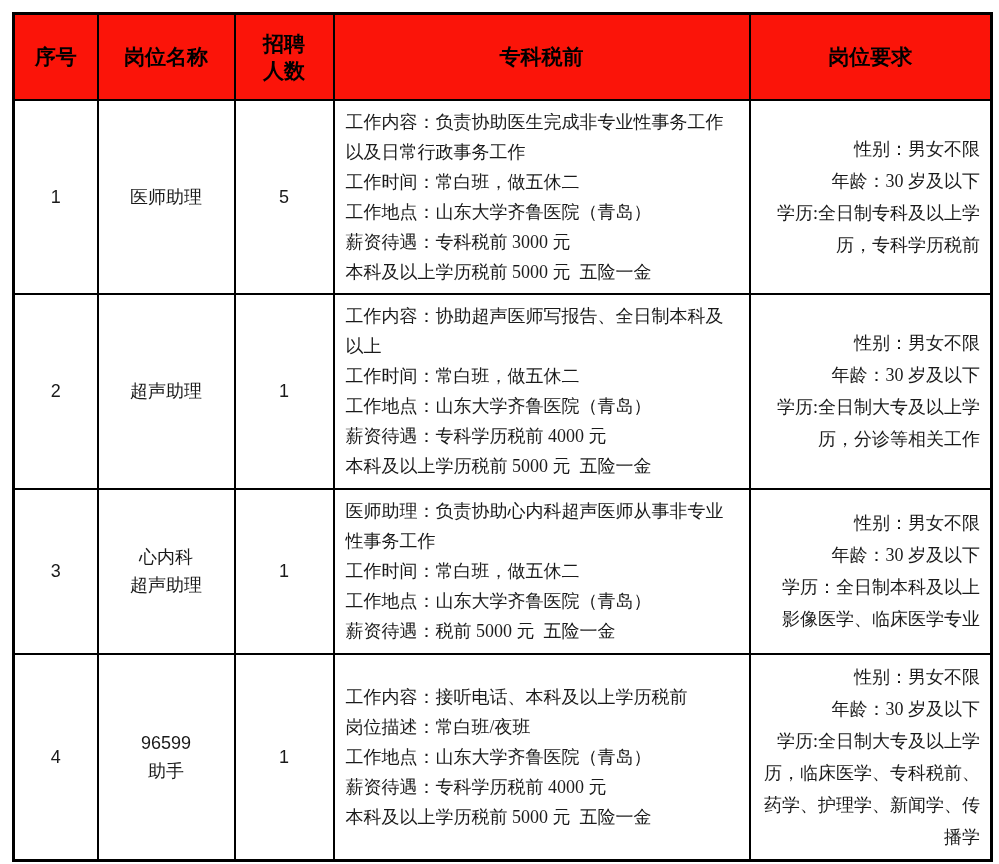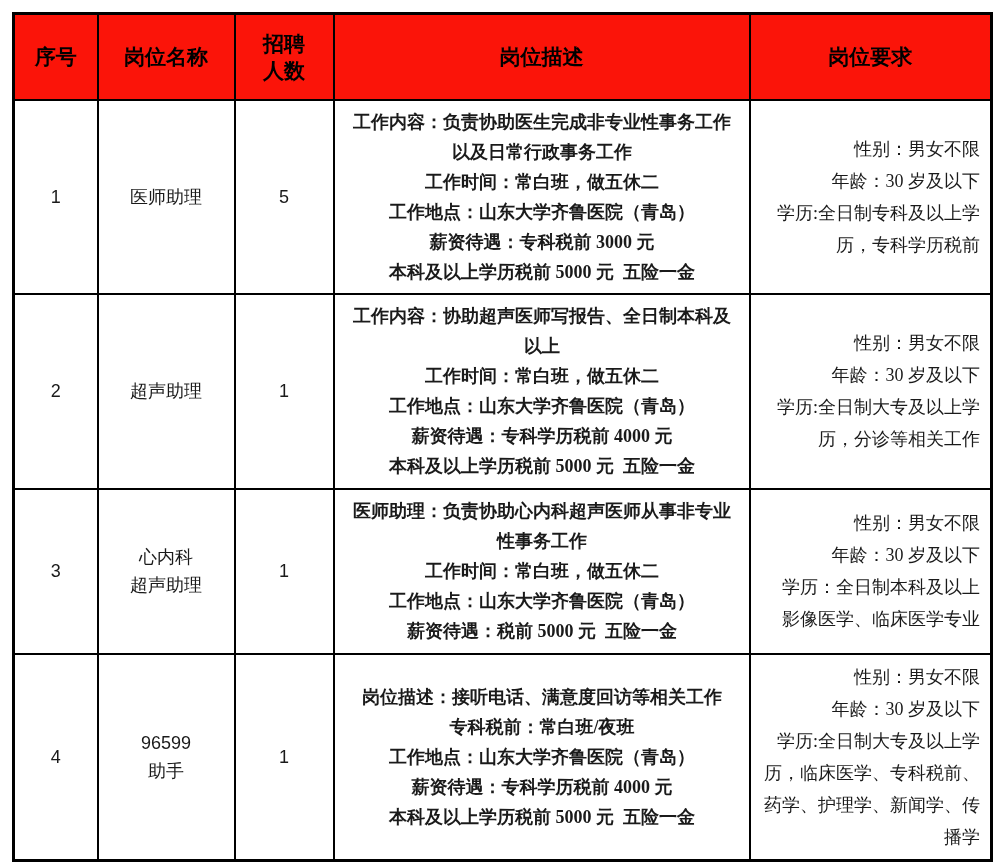--- a/index.html
+++ b/index.html
@@ -54,22 +54,21 @@
   tbody tr:nth-child(4) { height: 198px; }
   td.c-center {
     text-align: center;
     font-family: "Liberation Sans", "DejaVu Sans", sans-serif;
     line-height: 28px;
   }
   td.c-text { padding: 6px 10px 6px 11px; }
   td.c-desc .text-line {
     white-space: pre-wrap;
     line-height: 30px;
-    text-align: center;
-    font-weight: bold;
+    text-align: left;
   }
   td.c-req .text-line {
     white-space: pre-wrap;
     line-height: 32px;
     text-align: right;
   }
 </style>
 </head>
 <body>
 
@@ -81,21 +80,21 @@
       <col style="width:99px">
       <col style="width:416px">
       <col style="width:242px">
     </colgroup>
     <thead>
       <tr>
         <th>序号</th>
         <th>岗位名称</th>
         <th>招聘
 人数</th>
-        <th>岗位描述</th>
+        <th>专科税前</th>
         <th>岗位要求</th>
       </tr>
     </thead>
     <tbody id="table-body">
         <tr class="job-row">
           <td class="c-center">1</td>
           <td class="c-center">
             <div class="text-line">医师助理</div>
           </td>
           <td class="c-center">5</td>
@@ -152,22 +151,22 @@
           </td>
         </tr>
         <tr class="job-row">
           <td class="c-center">4</td>
           <td class="c-center">
             <div class="text-line">96599</div>
             <div class="text-line">助手</div>
           </td>
           <td class="c-center">1</td>
           <td class="c-text c-desc">
-            <div class="text-line">岗位描述：接听电话、满意度回访等相关工作</div>
-            <div class="text-line">专科税前：常白班/夜班</div>
+            <div class="text-line">工作内容：接听电话、本科及以上学历税前</div>
+            <div class="text-line">岗位描述：常白班/夜班</div>
             <div class="text-line">工作地点：山东大学齐鲁医院（青岛）</div>
             <div class="text-line">薪资待遇：专科学历税前 4000 元</div>
             <div class="text-line">本科及以上学历税前 5000 元  五险一金</div>
           </td>
           <td class="c-text c-req">
             <div class="text-line">性别：男女不限</div>
             <div class="text-line">年龄：30 岁及以下</div>
             <div class="text-line">学历:全日制大专及以上学历，临床医学、专科税前、药学、护理学、新闻学、传播学</div>
           </td>
         </tr>

